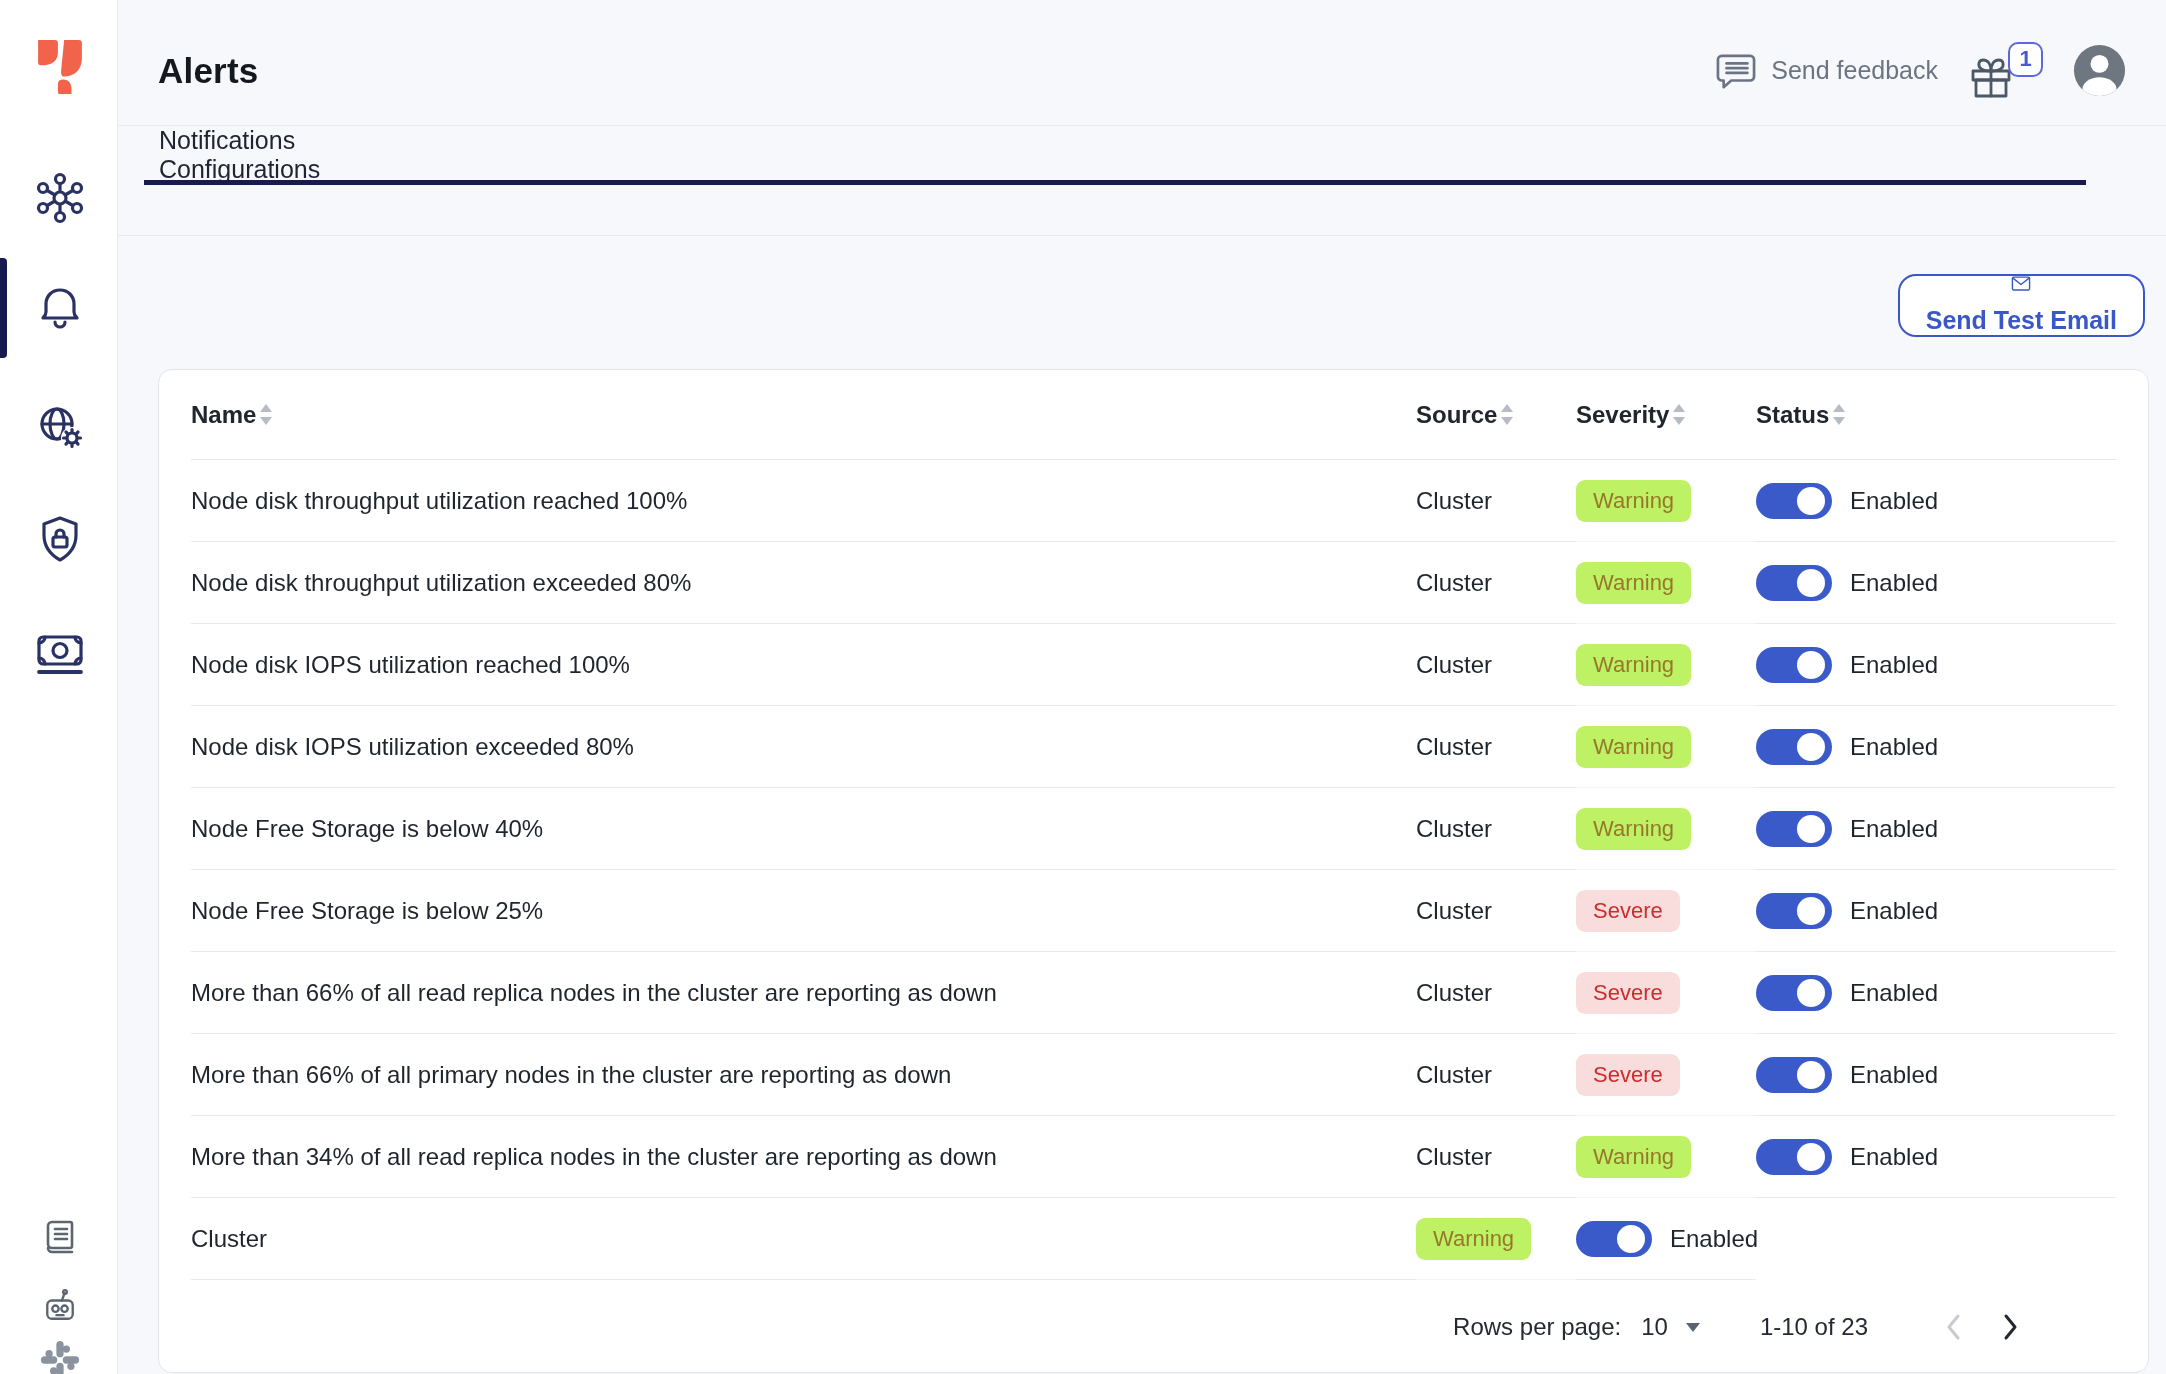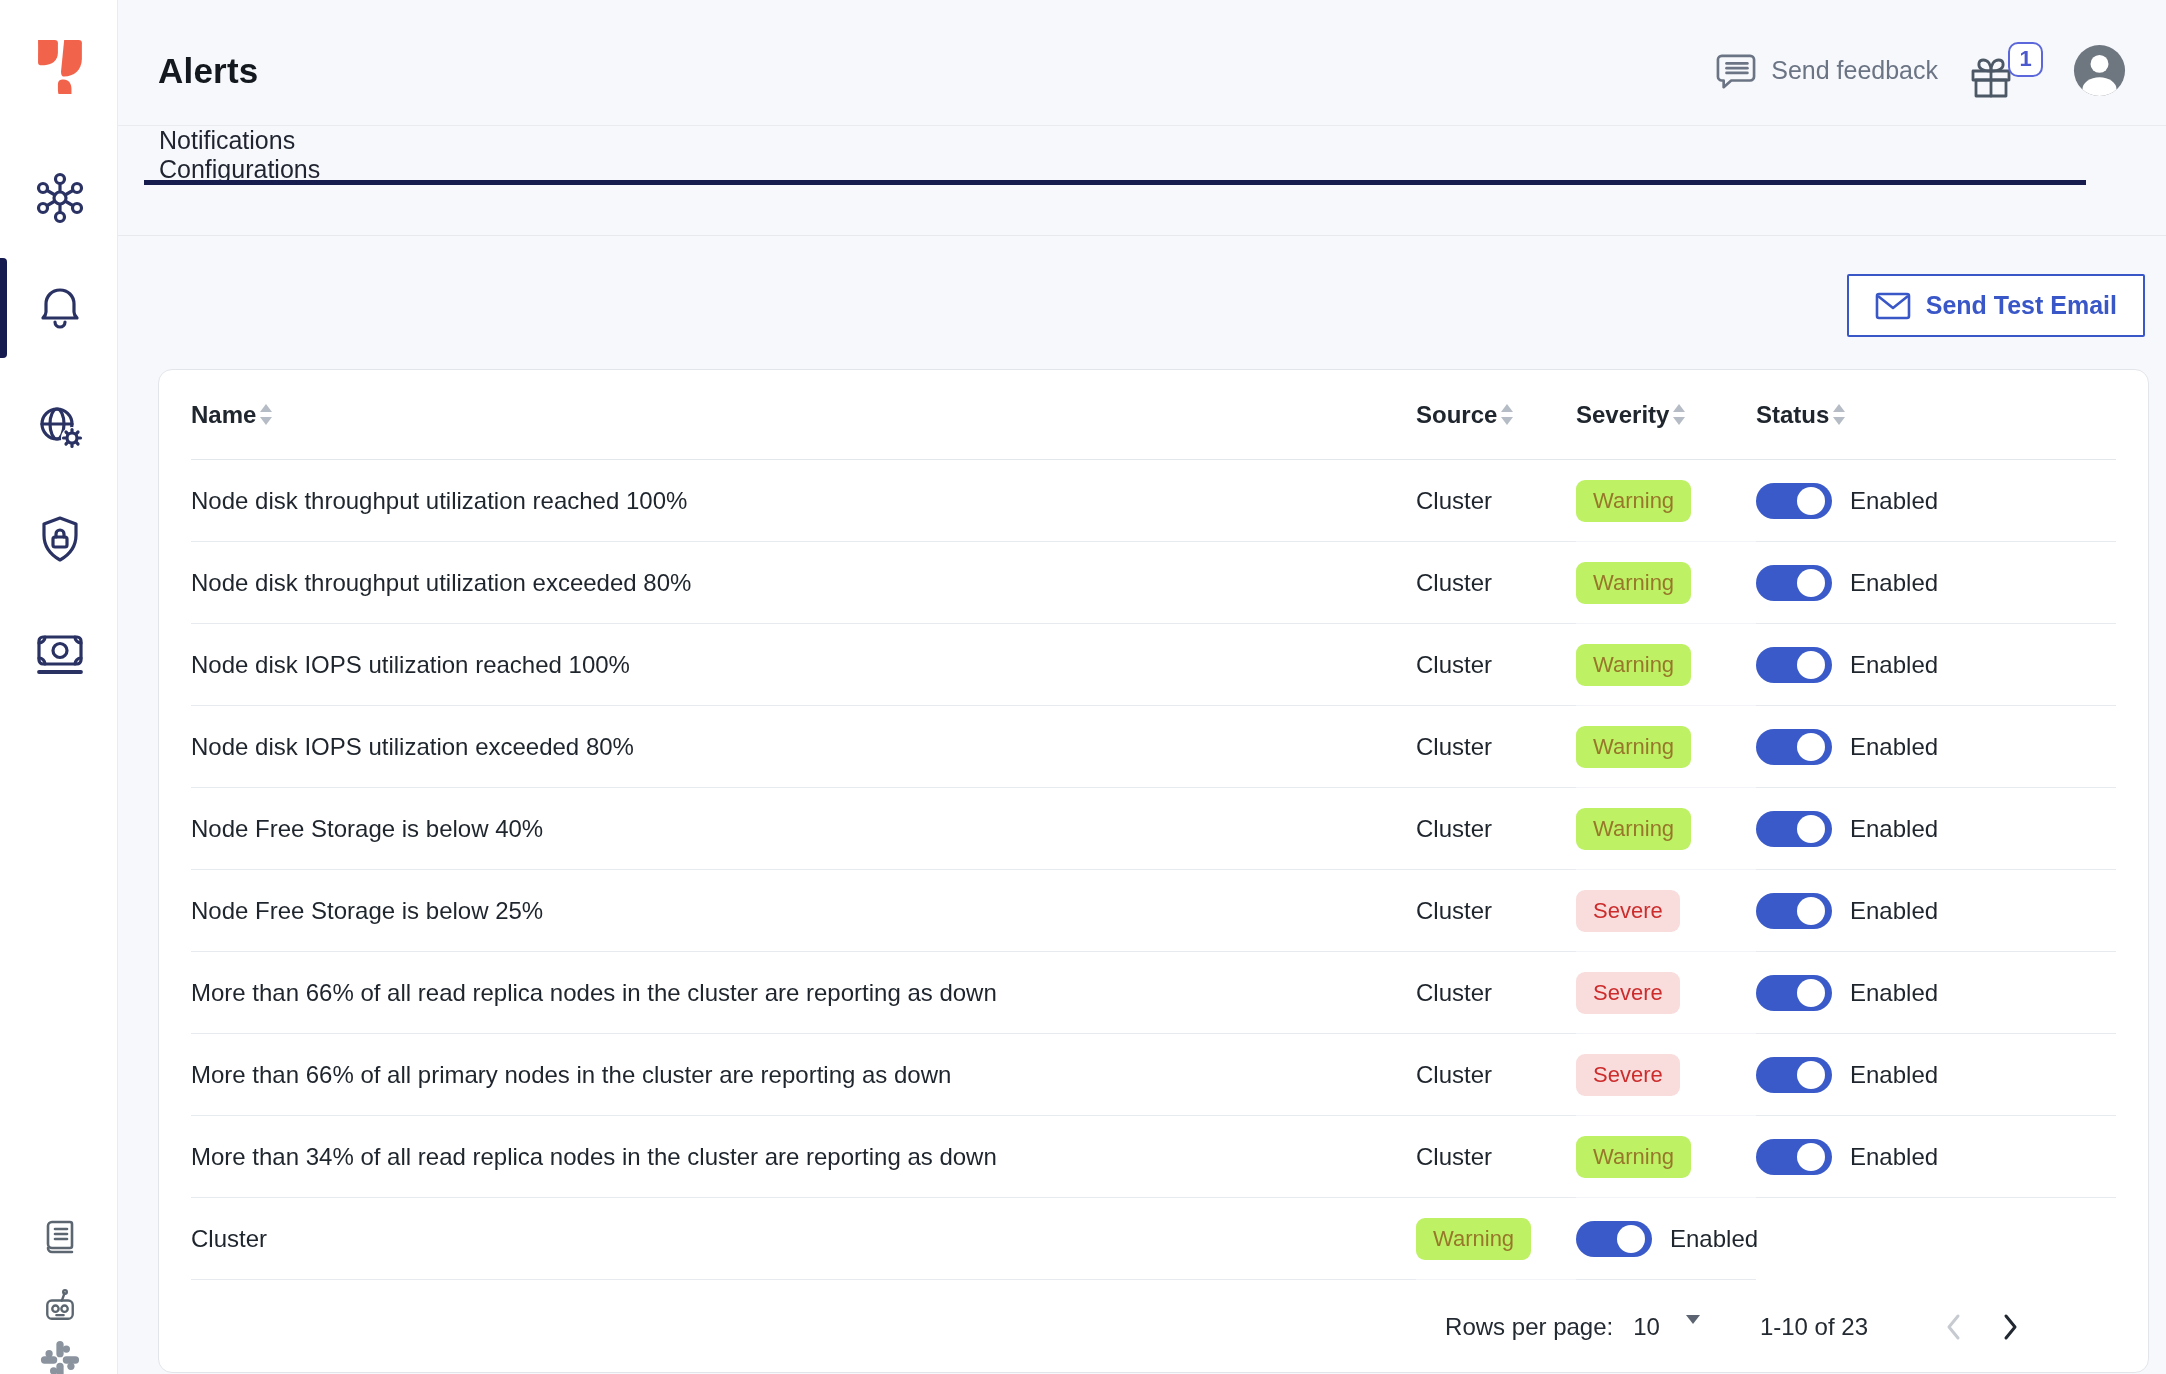--- a/index.html
+++ b/index.html
@@ -45,23 +45,24 @@
   .avatar { width: 53px; height: 53px; cursor: pointer; }
   
   .tabbar { position: relative; height: 110px; display: flex; align-items: stretch; padding: 0 26px; border-bottom: 1px solid #e7e9ed; flex-direction: column; }
   .tab { position: relative; display: flex; align-items: center; padding: 0 15px; margin-right: 54px; font-size: 25px; font-weight: 500; color: #1f2430; cursor: pointer; }
   .tab.active::after { content: ""; position: absolute; left: 0; right: 0; bottom: -1px; height: 5px; background: #161d4e; }
   
   .toolbar { position: relative; height: 133px; }
   .btn-outline {
     position: absolute; right: 21px; top: 38px; height: 63px;
     display: flex; align-items: center; gap: 15px; padding: 0 26px;
-    background: #ffffff; border: 2px solid #3a57c8; border-radius: 2px;
+    background: #ffffff; border: 2px solid #3a57c8; border-radius: 18px;
     color: #3a57c8; font-size: 25px; font-weight: 700; cursor: pointer;
     font-family: "Liberation Sans", sans-serif;
+    flex-direction: column;
   }
   .btn-outline svg { width: 36px; height: 28px; }
   
   .card {
     margin: 0 17px 0 40px; width: 1991px; height: 1004px;
     background: #ffffff; border: 1px solid #e2e5ea; border-radius: 14px;
     overflow: hidden;
   }
   .t-row { display: grid; grid-template-columns: 1225px 160px 180px auto; padding: 0 32px; align-items: center; }
   .t-head { height: 90px; }
@@ -71,21 +72,21 @@
   .t-body .cell { display: flex; align-items: center; height: 100%; font-size: 24px; color: #1f252d; border-bottom: 1px solid #e7eaee; }
   .t-body .cell.sev { border-bottom-color: #f2f4f7; }
   .badge { display: inline-flex; align-items: center; justify-content: center; height: 42px; padding: 0 17px; border-radius: 9px; font-size: 22px; }
   .badge.warning { background: #bef264; color: #97772a; }
   .badge.severe { background: #f9dddd; color: #cc2c2c; }
   .toggle { position: relative; width: 76px; height: 36px; border-radius: 18px; background: #3a5aca; margin-right: 18px; cursor: pointer; flex: 0 0 auto; }
   .toggle .knob { position: absolute; top: 4px; left: 41px; width: 28px; height: 28px; border-radius: 50%; background: #ffffff; }
   
   .pager { height: 93px; display: flex; align-items: center; justify-content: flex-end; padding-right: 110px; font-size: 24px; color: #242a32; }
   .pager-label { margin-right: 20px; }
-  .rpp { display: flex; align-items: flex-start; gap: 24px; cursor: pointer; margin-right: 58px; }
+  .rpp { display: flex; align-items: center; gap: 16px; cursor: pointer; margin-right: 58px; }
   .rpp svg { width: 18px; height: 12px; }
   .range { margin-right: 58px; }
   .pg-btn { width: 56px; height: 56px; display: flex; align-items: center; justify-content: center; cursor: pointer; border-radius: 50%; }
   .pg-btn svg { width: 18px; height: 30px; }
 </style>
 </head>
 <body>
 
 <div class="sidebar">
   <div class="logo">

